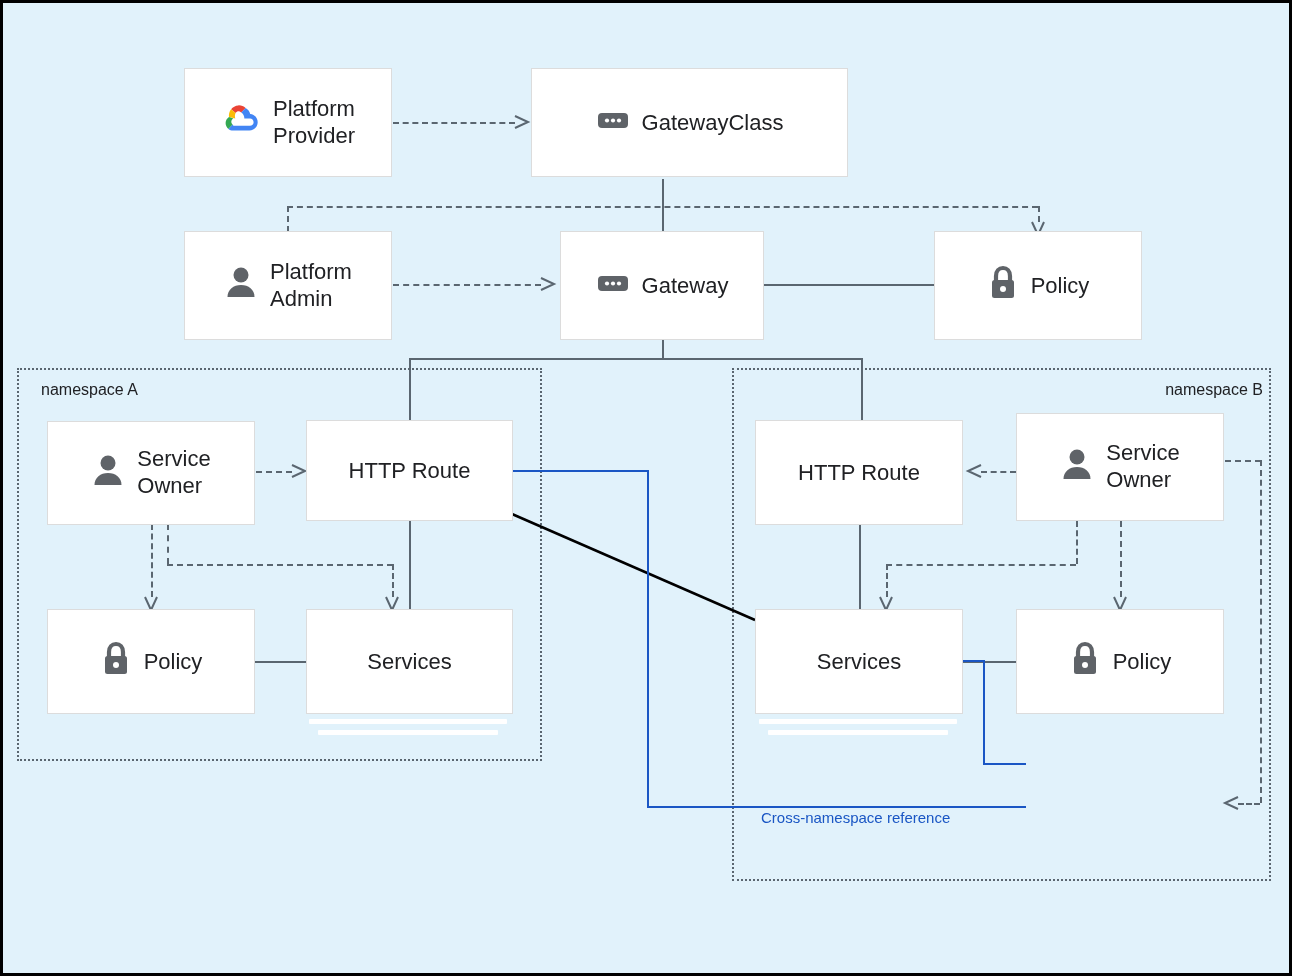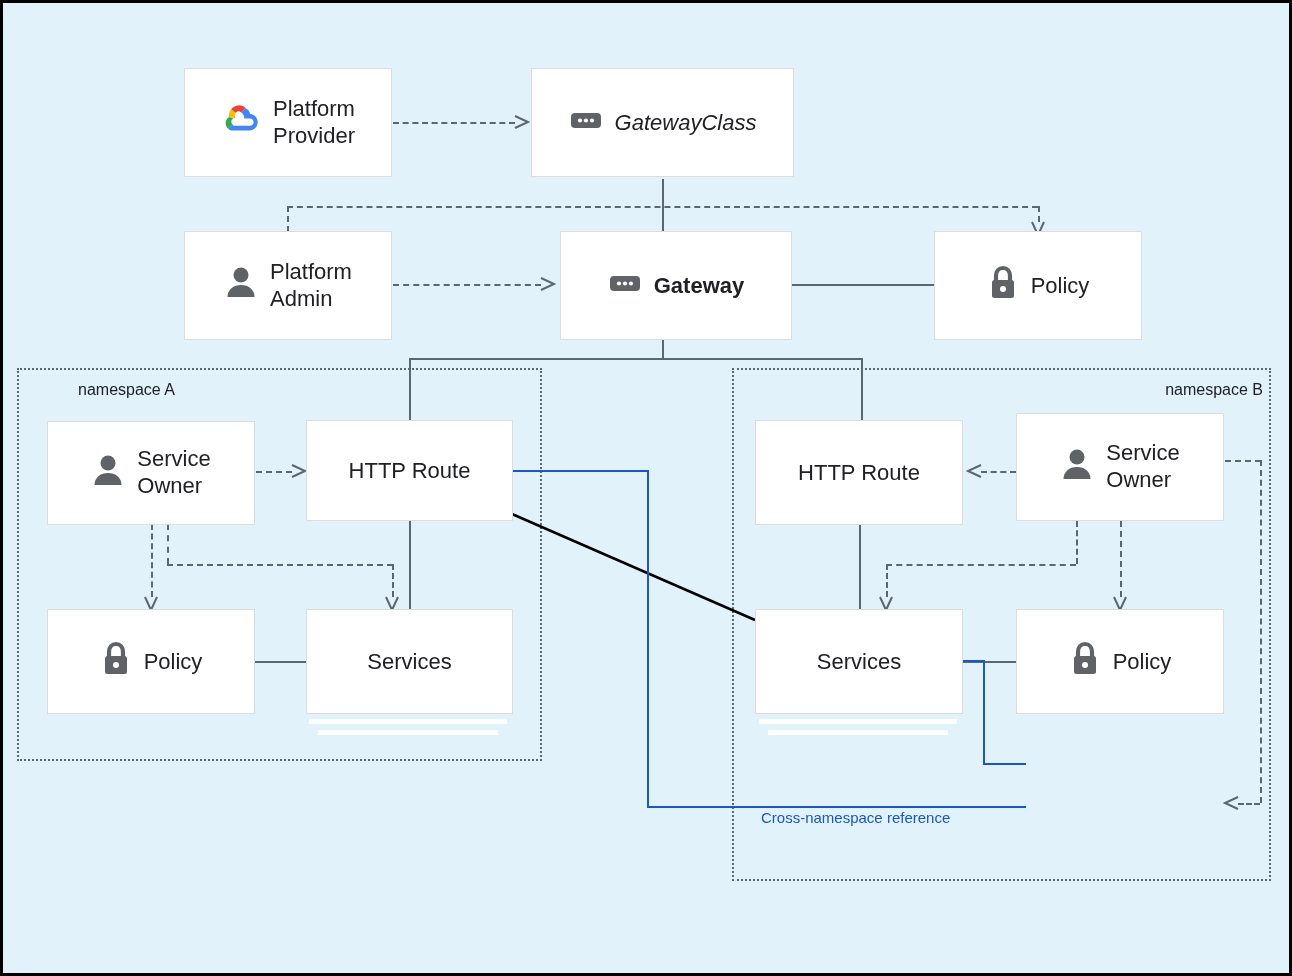--- a/index.html
+++ b/index.html
@@ -1,20 +1,20 @@
 <!DOCTYPE html>
 <html><head>
 <meta charset="utf-8">
 <style>
   html,body{margin:0;padding:0;background:#fff;}
   body{font-family:"Liberation Sans","DejaVu Sans",sans-serif;}
   #root{position:relative;width:1292px;height:976px;background:#e1f2fb;
         border:3px solid #000;box-sizing:border-box;overflow:hidden;}
   .ns{position:absolute;border:2px dotted #5a6670;box-sizing:border-box;}
-  .ns-label{position:absolute;font-size:16px;color:#202124;white-space:nowrap;margin-left:37px;}
+  .ns-label{position:absolute;font-size:16px;color:#202124;white-space:nowrap;}
   .box{position:absolute;background:#fff;border:1px solid #dcdcdc;box-sizing:border-box;
        display:flex;align-items:center;justify-content:center;gap:12px;
        font-size:22px;color:#202124;box-shadow:0 0 0 0 transparent;}
   .box.two-line{line-height:1.22;}
   .label{white-space:pre-line;text-align:left;}
   .label.center{text-align:left;}
   .icon{display:block;flex:0 0 auto;}
   .stack{position:absolute;background:#fff;height:5px;border-radius:1px;}
   .ln{position:absolute;background:#5a6670;}
   .ln.h{height:2px;}
@@ -162,21 +162,21 @@
         <path d="M20.2 10.4 L24.6 6 C22.6 4.2 20.0 3.2 17.3 3.4 C14.4 3.6 11.8 5.0 10.1 7.2 L14.6 11.0 C15.9 9.2 18.0 8.6 20.2 10.4 Z" fill="#ea4335"></path>
         <path d="M10.1 7.2 C8.3 9.4 7.6 12.2 8.0 14.9 L14.3 16.6 C13.6 14.2 14.0 12.2 14.6 11.0 Z" fill="#fbbc05"></path>
         <path d="M8.0 14.9 C6.0 16.2 4.6 18.4 4.6 21.1 C4.6 23.5 5.7 25.6 7.4 26.9 L11.7 22.6 C10.8 21.9 10.3 20.9 10.3 19.8 C10.3 18.3 11.2 17.0 12.5 16.4 Z" fill="#34a853"></path>
         <path d="M7.4 26.9 C8.7 27.9 10.3 28.5 12.0 28.5 L28.4 28.5 C33.0 28.5 36.7 24.8 36.7 20.2 C36.7 15.9 33.4 12.3 29.2 11.9 C28.7 9.6 27.0 7.3 24.6 6 L20.2 10.4 C22.4 11.8 23.5 14.2 23.3 16.6 L29.0 16.6 C31.0 16.6 32.6 18.2 32.6 20.2 C32.6 22.2 31.0 23.8 29.0 23.8 L12.5 23.8 C12.2 23.8 11.9 23.3 11.7 22.6 Z" fill="#4285f4"></path>
       </svg>
     </span>
     <span class="label">Platform
 Provider</span>
   </div>
 
-  <div class="box" style="left:528px;top:65px;width:263px;height:109px;font-style:italic;">
+  <div class="box" style="left:528px;top:65px;width:317px;height:109px;">
     <span class="icon">
       <svg width="34" height="24" viewBox="0 0 34 24">
         <rect x="2" y="5" width="30" height="15" rx="4" fill="#5f6368"></rect>
         <circle cx="11" cy="12.5" r="2.1" fill="#fff"></circle>
         <circle cx="17" cy="12.5" r="2.1" fill="#fff"></circle>
         <circle cx="23" cy="12.5" r="2.1" fill="#fff"></circle>
       </svg>
     </span>
     <span class="label">GatewayClass</span>
   </div>
@@ -185,21 +185,21 @@
     <span class="icon">
       <svg width="34" height="36" viewBox="0 0 34 36">
         <circle cx="17" cy="11" r="7.5" fill="#5f6368"></circle>
         <path d="M3.5 33 C3.5 25.5 9.5 21 17 21 C24.5 21 30.5 25.5 30.5 33 Z" fill="#5f6368"></path>
       </svg>
     </span>
     <span class="label">Platform
 Admin</span>
   </div>
 
-  <div class="box" style="left:557px;top:228px;width:232px;height:109px;font-weight:bold;">
+  <div class="box" style="left:557px;top:228px;width:204px;height:109px;">
     <span class="icon">
       <svg width="34" height="24" viewBox="0 0 34 24">
         <rect x="2" y="5" width="30" height="15" rx="4" fill="#5f6368"></rect>
         <circle cx="11" cy="12.5" r="2.1" fill="#fff"></circle>
         <circle cx="17" cy="12.5" r="2.1" fill="#fff"></circle>
         <circle cx="23" cy="12.5" r="2.1" fill="#fff"></circle>
       </svg>
     </span>
     <span class="label">Gateway</span>
   </div>

